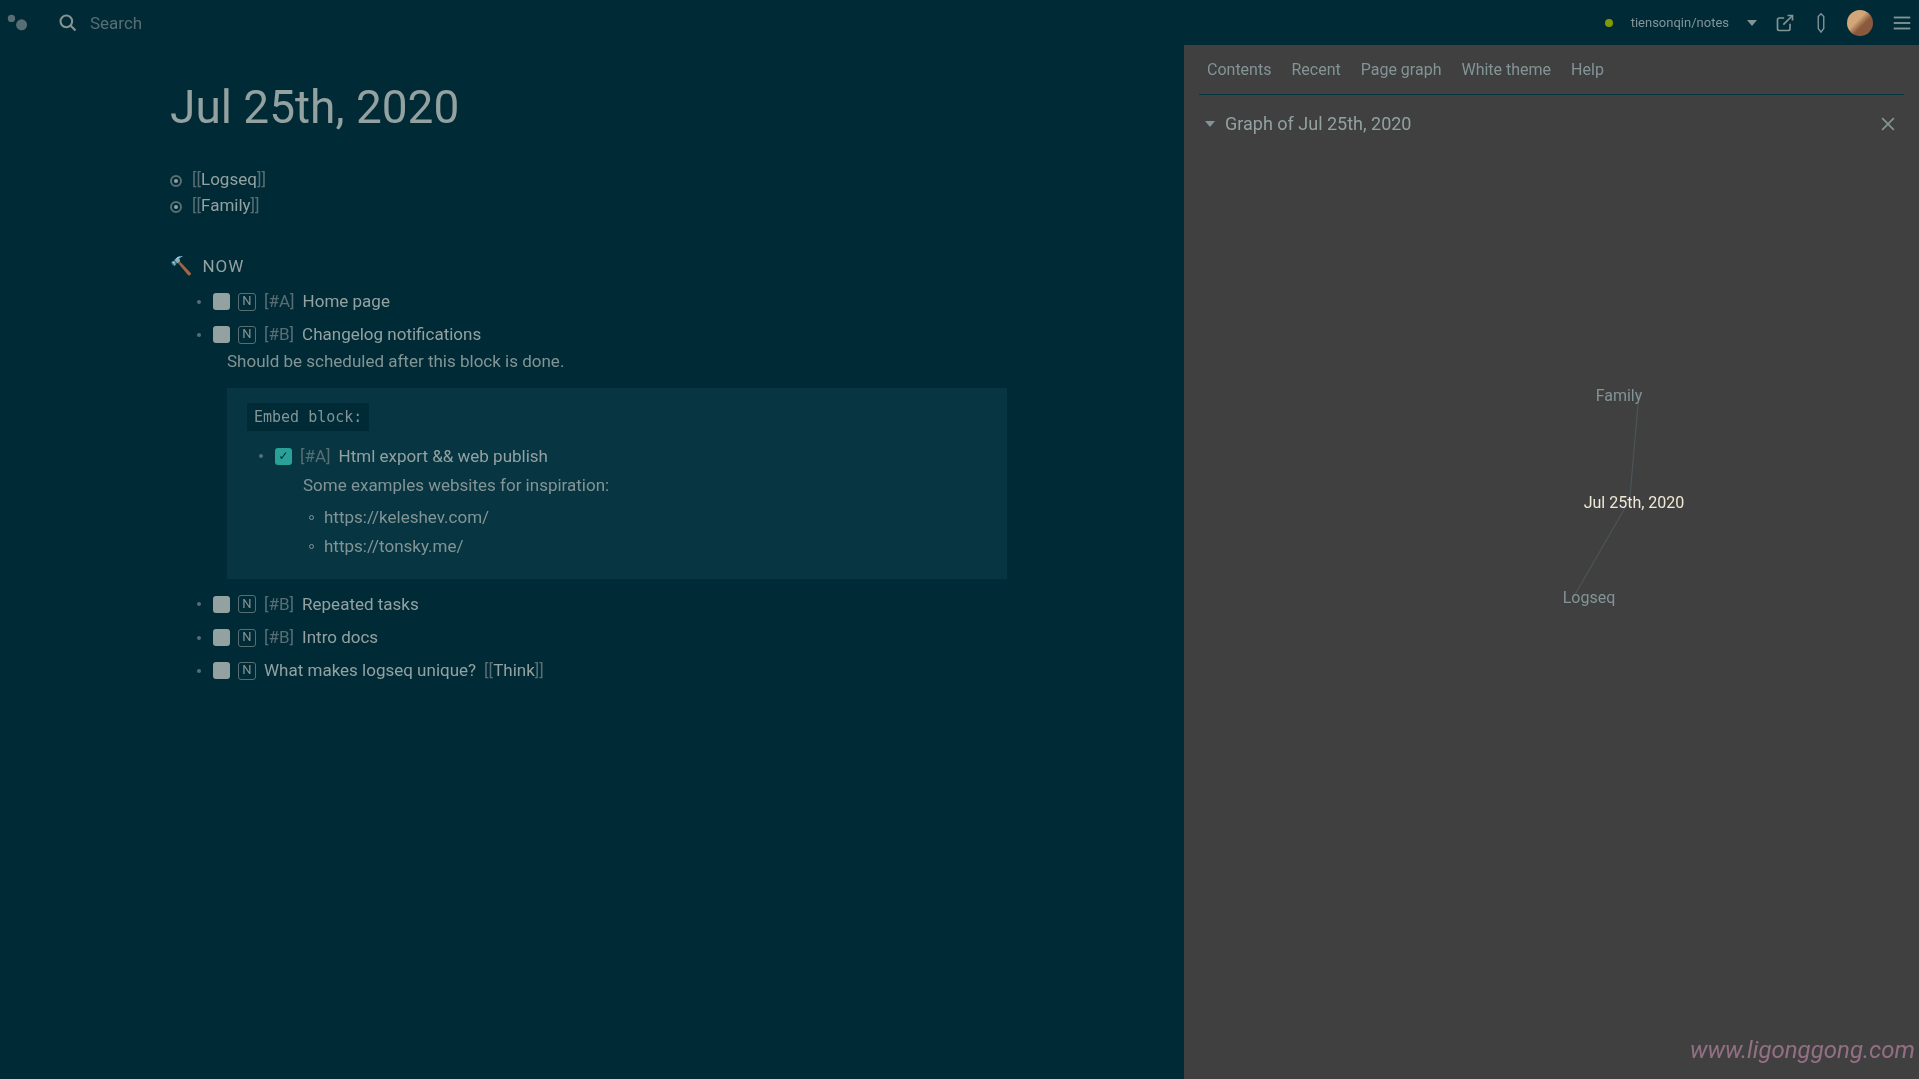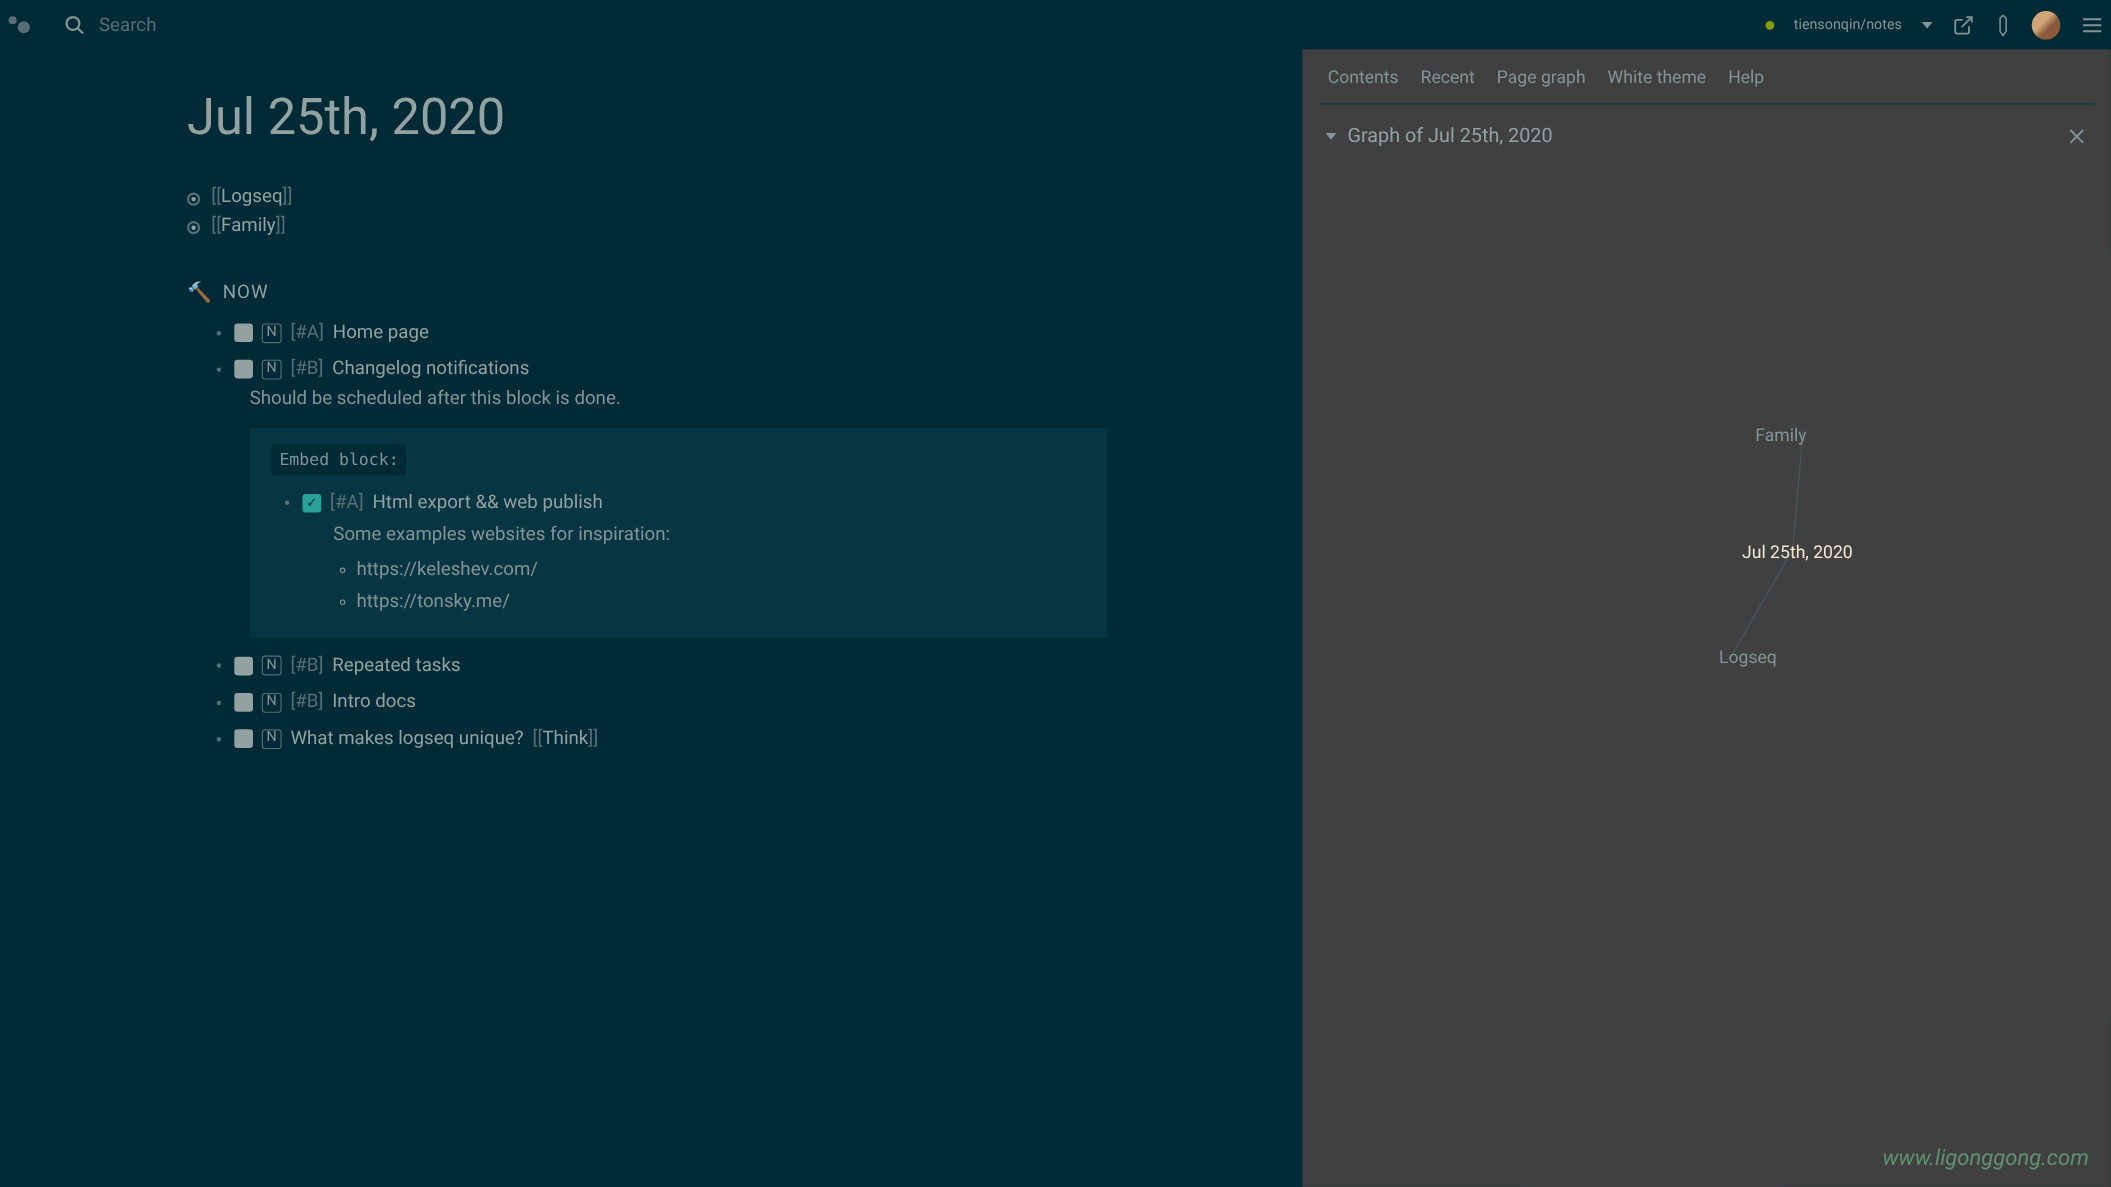--- a/index.html
+++ b/index.html
@@ -287,23 +287,23 @@
     .graph-edge {
       position: absolute;
       background: #586e75;
       height: 1px;
       transform-origin: 0 0;
       opacity: 0.5;
     }
     .watermark {
       position: absolute;
       bottom: 15px;
-      right: 20px;
-      color: #86efac;
-      font-size: 20px;
+      right: 4px;
+      color: #f9a8d4;
+      font-size: 24px;
       opacity: 0.45;
       font-style: italic;
     }
     .chevron-down {
       width: 0;
       height: 0;
       border-left: 5px solid transparent;
       border-right: 5px solid transparent;
       border-top: 6px solid #839496;
     }

